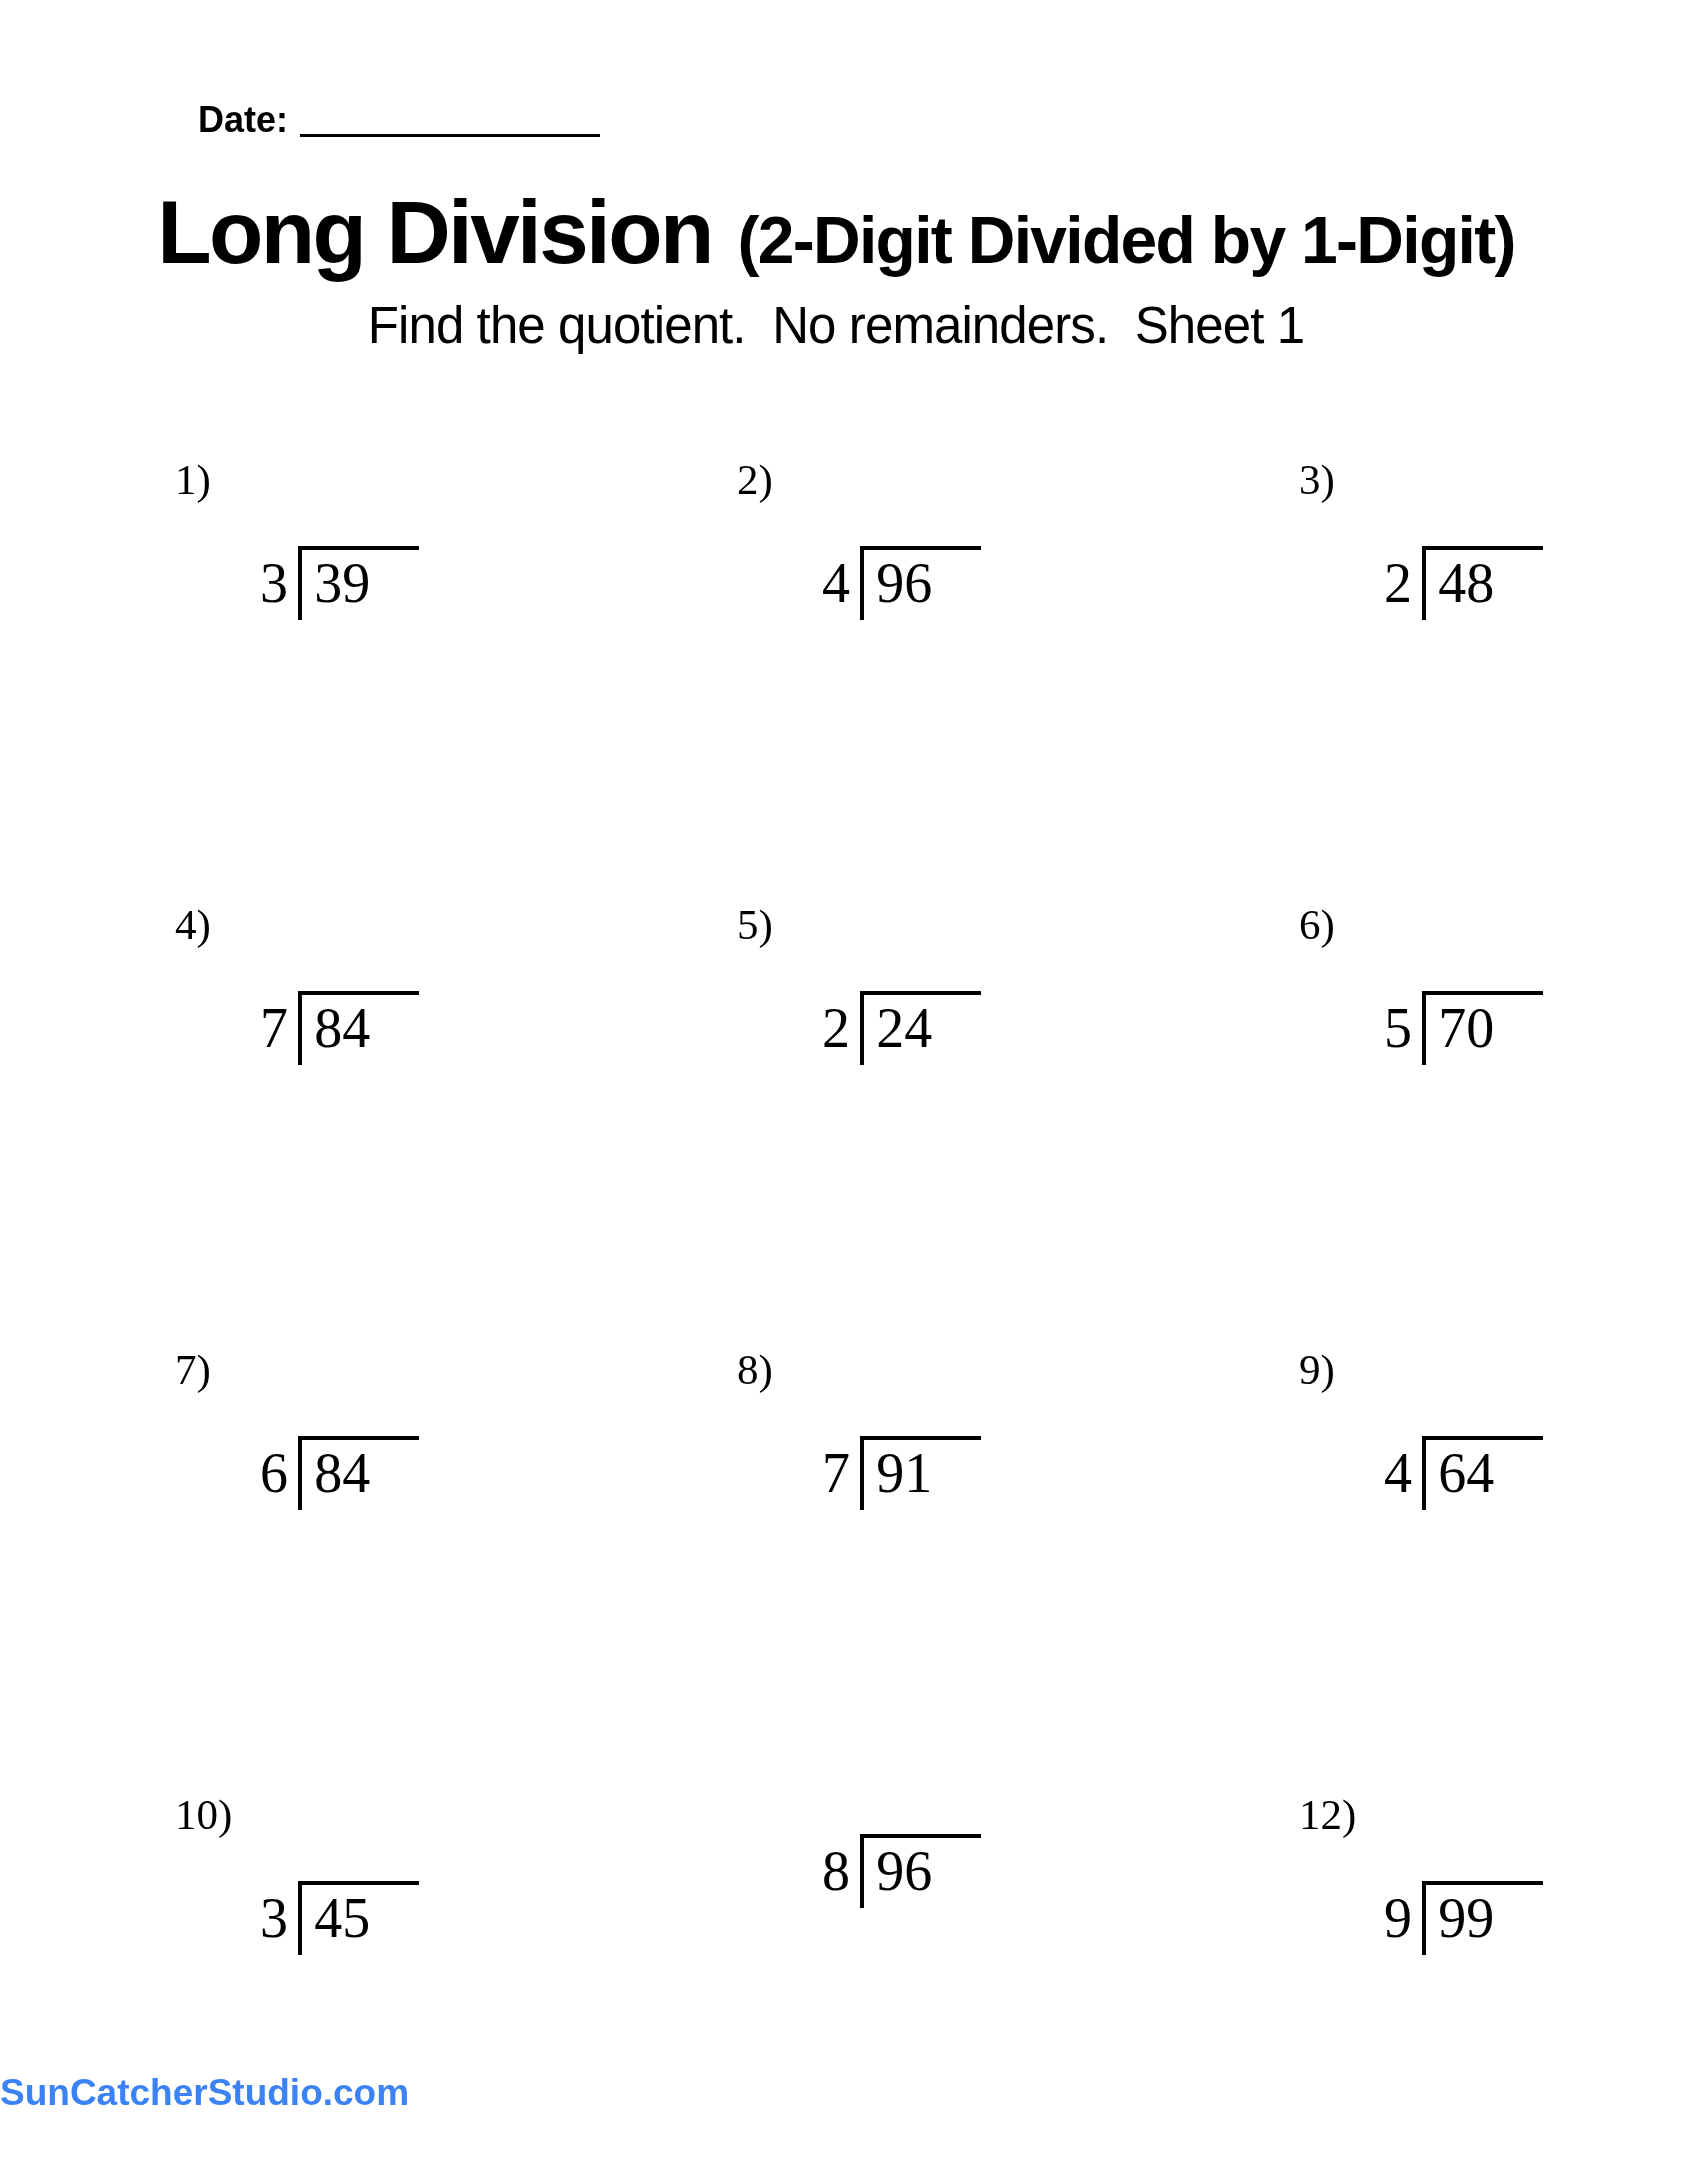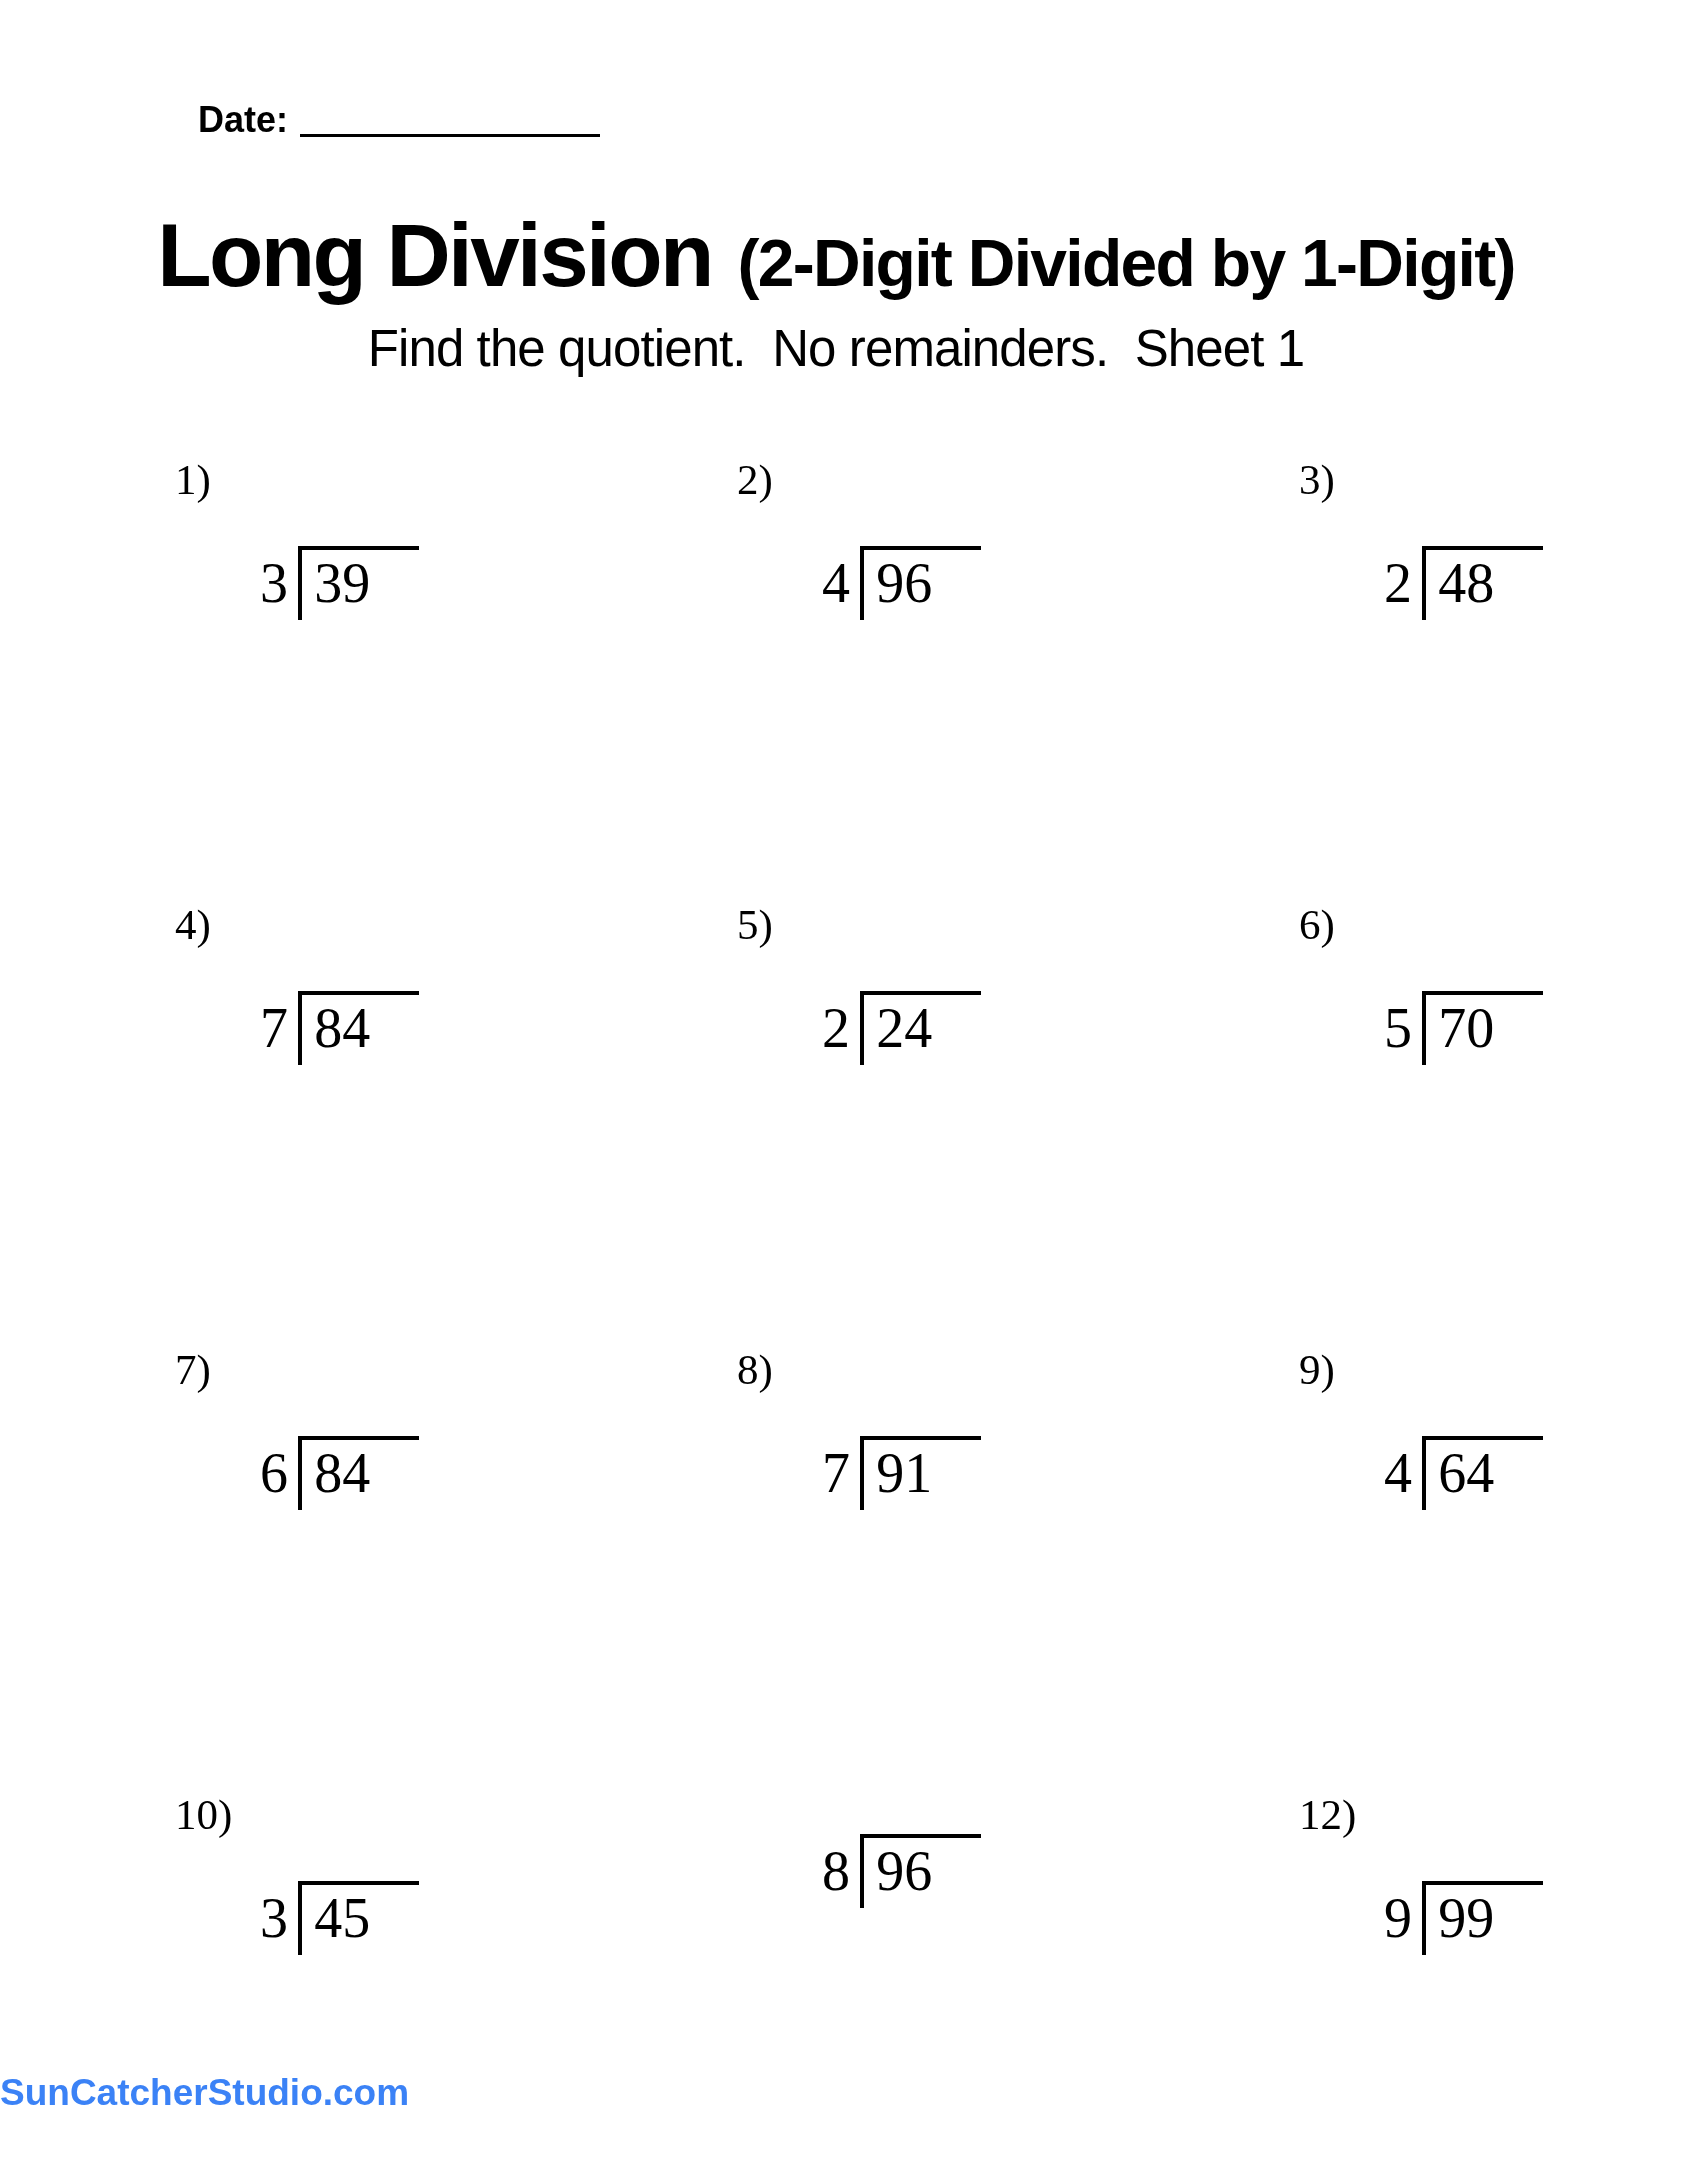--- a/index.html
+++ b/index.html
@@ -37,21 +37,20 @@
   .line-date { width: 300px; }
   .line-name { width: 513px; }
 
   
   .title-block {
     position: absolute;
     top: 186px;
     left: 0;
     width: 100%;
     text-align: center;
-    margin-top: 23px;
   }
   .title-main {
     font-size: 89px;
     font-weight: bold;
     letter-spacing: -2.6px;
     line-height: 1.05;
   }
   .title-qualifier {
     font-size: 66px;
     font-weight: bold;

